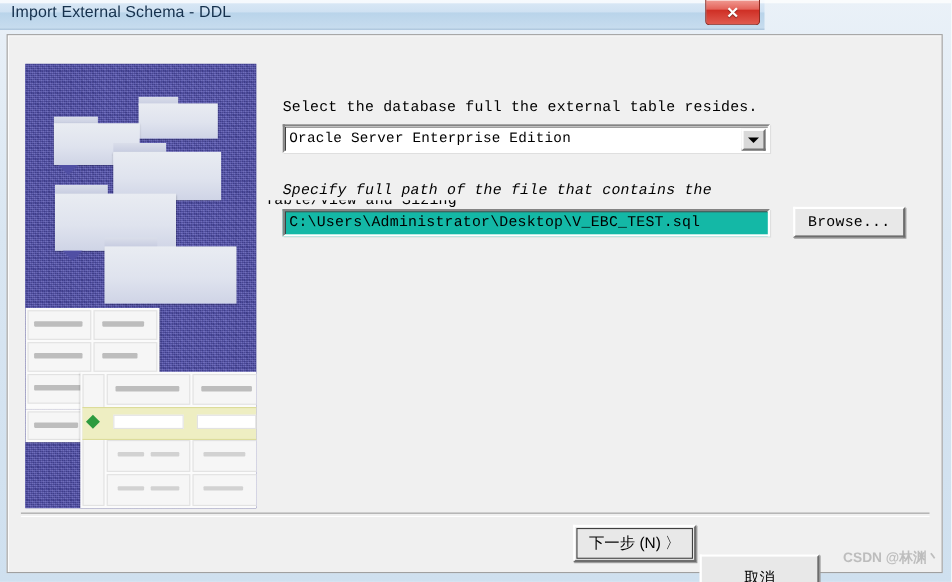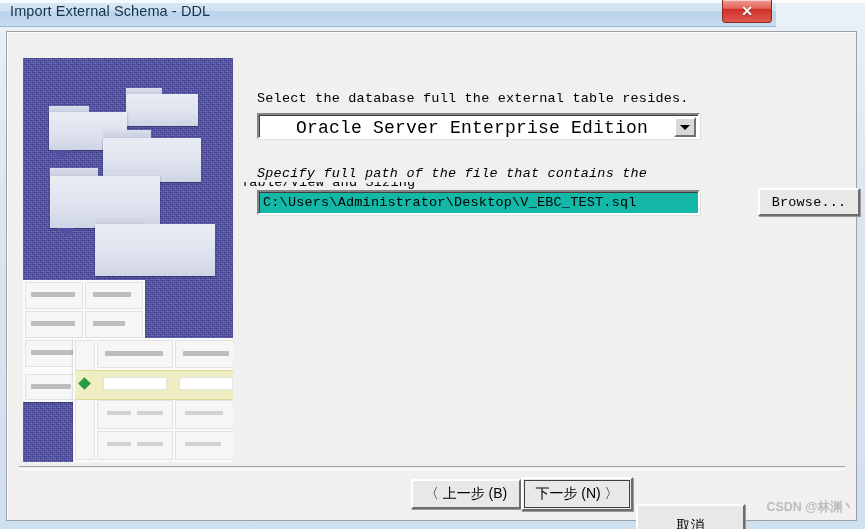--- a/index.html
+++ b/index.html
@@ -17,21 +17,21 @@
     width: 865px;
     height: 529px;
     background: linear-gradient(to bottom, #eaf1f8 0%, #d9e6f2 40%, #cfe0ef 100%);
     overflow: hidden;
   }
 
   
   .titlebar {
     position: absolute;
     left: 0; top: 0;
-    width: 776px;
+    width: 695px;
     height: 26px;
     background: linear-gradient(to bottom,
         #dbe9f6 0%, #cfe1f2 42%, #b9d4ea 45%, #c7dcee 100%);
     border-bottom: 1px solid #9ab8d4;
   }
   .titlebar-sheen {
     position: absolute;
     left: 0; top: 0;
     width: 865px; height: 3px;
     background: rgba(255,255,255,0.75);
@@ -187,25 +187,24 @@
     border: 2px solid;
     border-color: #848484 #ffffff #ffffff #848484;
     box-shadow: inset 1px 1px 0 #404040, 1px 1px 0 #dfdfdf;
     box-sizing: border-box;
   }
   .combo-text {
     position: absolute;
     left: 4px;
     top: 3px;
     font-family: "Liberation Mono", monospace;
-    font-size: 18px;
+    font-size: 13px;
     color: #000000;
     white-space: nowrap;
     letter-spacing: 0.2px;
-    margin-left: 33px;
   }
   .combo-arrow-btn {
     position: absolute;
     right: 2px;
     top: 2px;
     width: 22px;
     height: 20px;
     background: #d9d9d9;
     border: 2px solid;
     border-color: #ffffff #737373 #737373 #ffffff;
@@ -255,21 +254,20 @@
     cursor: pointer;
     font-size: 14px;
     color: #000000;
     font-family: "Liberation Sans", sans-serif;
     white-space: nowrap;
   }
   .btn.mono {
     font-family: "Liberation Mono", monospace;
     font-size: 13.5px;
     letter-spacing: 0.2px;
-    margin-left: 37px;
   }
   .btn.default-btn {
     border-color: #ffffff #6d6d6d #6d6d6d #ffffff;
     outline: 1px solid #404040;
     outline-offset: -4px;
   }
 
   .separator {
     position: absolute;
     left: 12px;
@@ -385,21 +383,20 @@
     </div>
 
     <div class="textfield" style="left:250px; top:158px; width:443px; height:25px;">
       <div class="textfield-text">C:\Users\Administrator\Desktop\V_EBC_TEST.sql</div>
     </div>
 
     <div class="btn mono" style="left:714px; top:156px; width:102px; height:28px;">Browse...</div>
 
     <div class="separator"></div>
 
-    <div class="btn" style="left:404px; top:447px; width:110px; height:30px;">〈 上一步 (B)</div>
 
     <div class="btn default-btn" style="left:514px; top:445px; width:112px; height:34px;">下一步 (N) 〉</div>
 
     <div class="btn" style="left:629px; top:472px; width:109px; height:44px;">取消</div>
   </div>
 
   <div class="watermark">CSDN @林渊丶</div>
 </div>
 
 </body></html>

